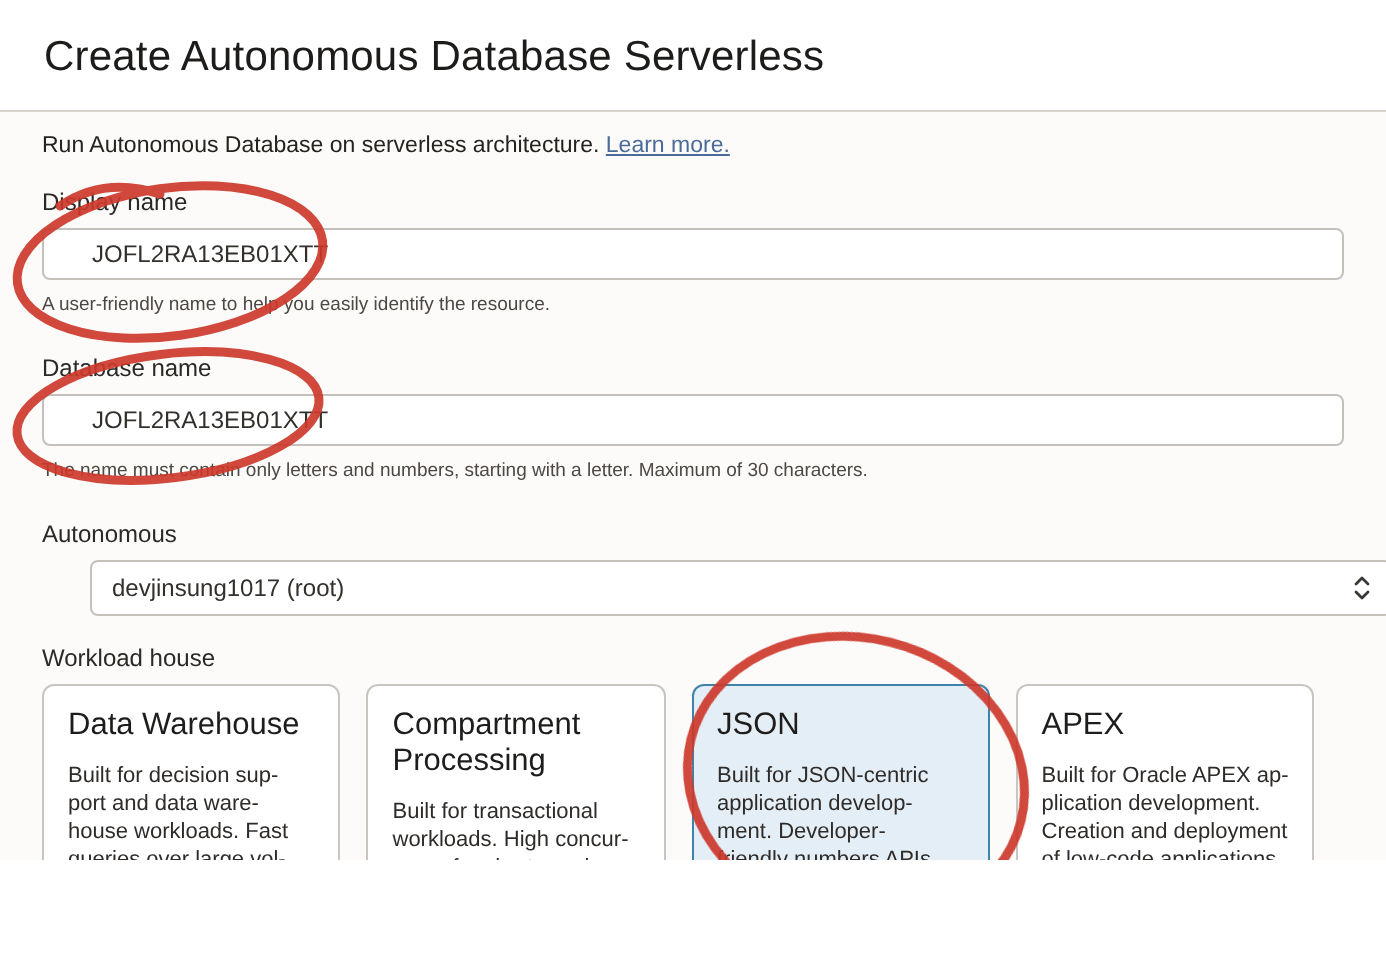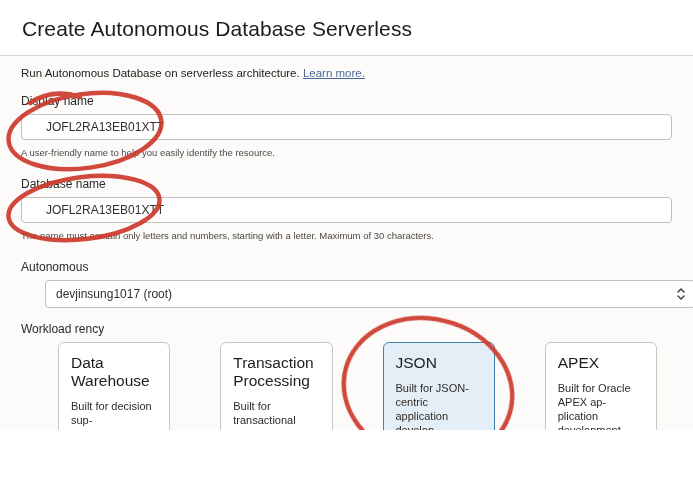--- a/index.html
+++ b/index.html
@@ -93,21 +93,20 @@
   }
   .card {
     position: relative;
     height: 124px;
     background: #ffffff;
     border: 1px solid #c9c5c1;
     border-radius: 6px;
     padding: 11px 11px 8px 12px;
     cursor: pointer;
     overflow: hidden;
-    margin-left: 37px;
   }
   .card.selected {
     background: #e4eef6;
     border: 1px solid #3f83ab;
   }
   .card-title {
     font-size: 15.5px;
     font-weight: 400;
     color: #1f1d1b;
     line-height: 1.15;
@@ -171,34 +170,34 @@
         <span class="updown-icon">
           <svg width="10" height="16" viewBox="0 0 10 16">
             <path d="M2 6 L5 3 L8 6" fill="none" stroke="#3a3733" stroke-width="1.4" stroke-linecap="round" stroke-linejoin="round"></path>
             <path d="M2 10 L5 13 L8 10" fill="none" stroke="#3a3733" stroke-width="1.4" stroke-linecap="round" stroke-linejoin="round"></path>
           </svg>
         </span>
       </div>
     </div>
 
     <div>
-      <div class="field-label">Workload rency</div>
+      <div class="field-label">Workload house</div>
       <div class="workload-grid">
 
         <div class="card">
           <div class="card-title">Data Warehouse</div>
           <div class="card-desc">Built for decision sup-
 port and data ware-
 house workloads. Fast
 queries over large vol-
 umes of data.</div>
         </div>
 
         <div class="card">
-          <div class="card-title">Transaction Processing</div>
+          <div class="card-title">Compartment Processing</div>
           <div class="card-desc">Built for transactional
 workloads. High concur-
 rency for short-running
 queries and
 transactions.</div>
         </div>
 
         <div class="card selected">
           <div class="card-title">JSON</div>
           <div class="card-desc">Built for JSON-centric

